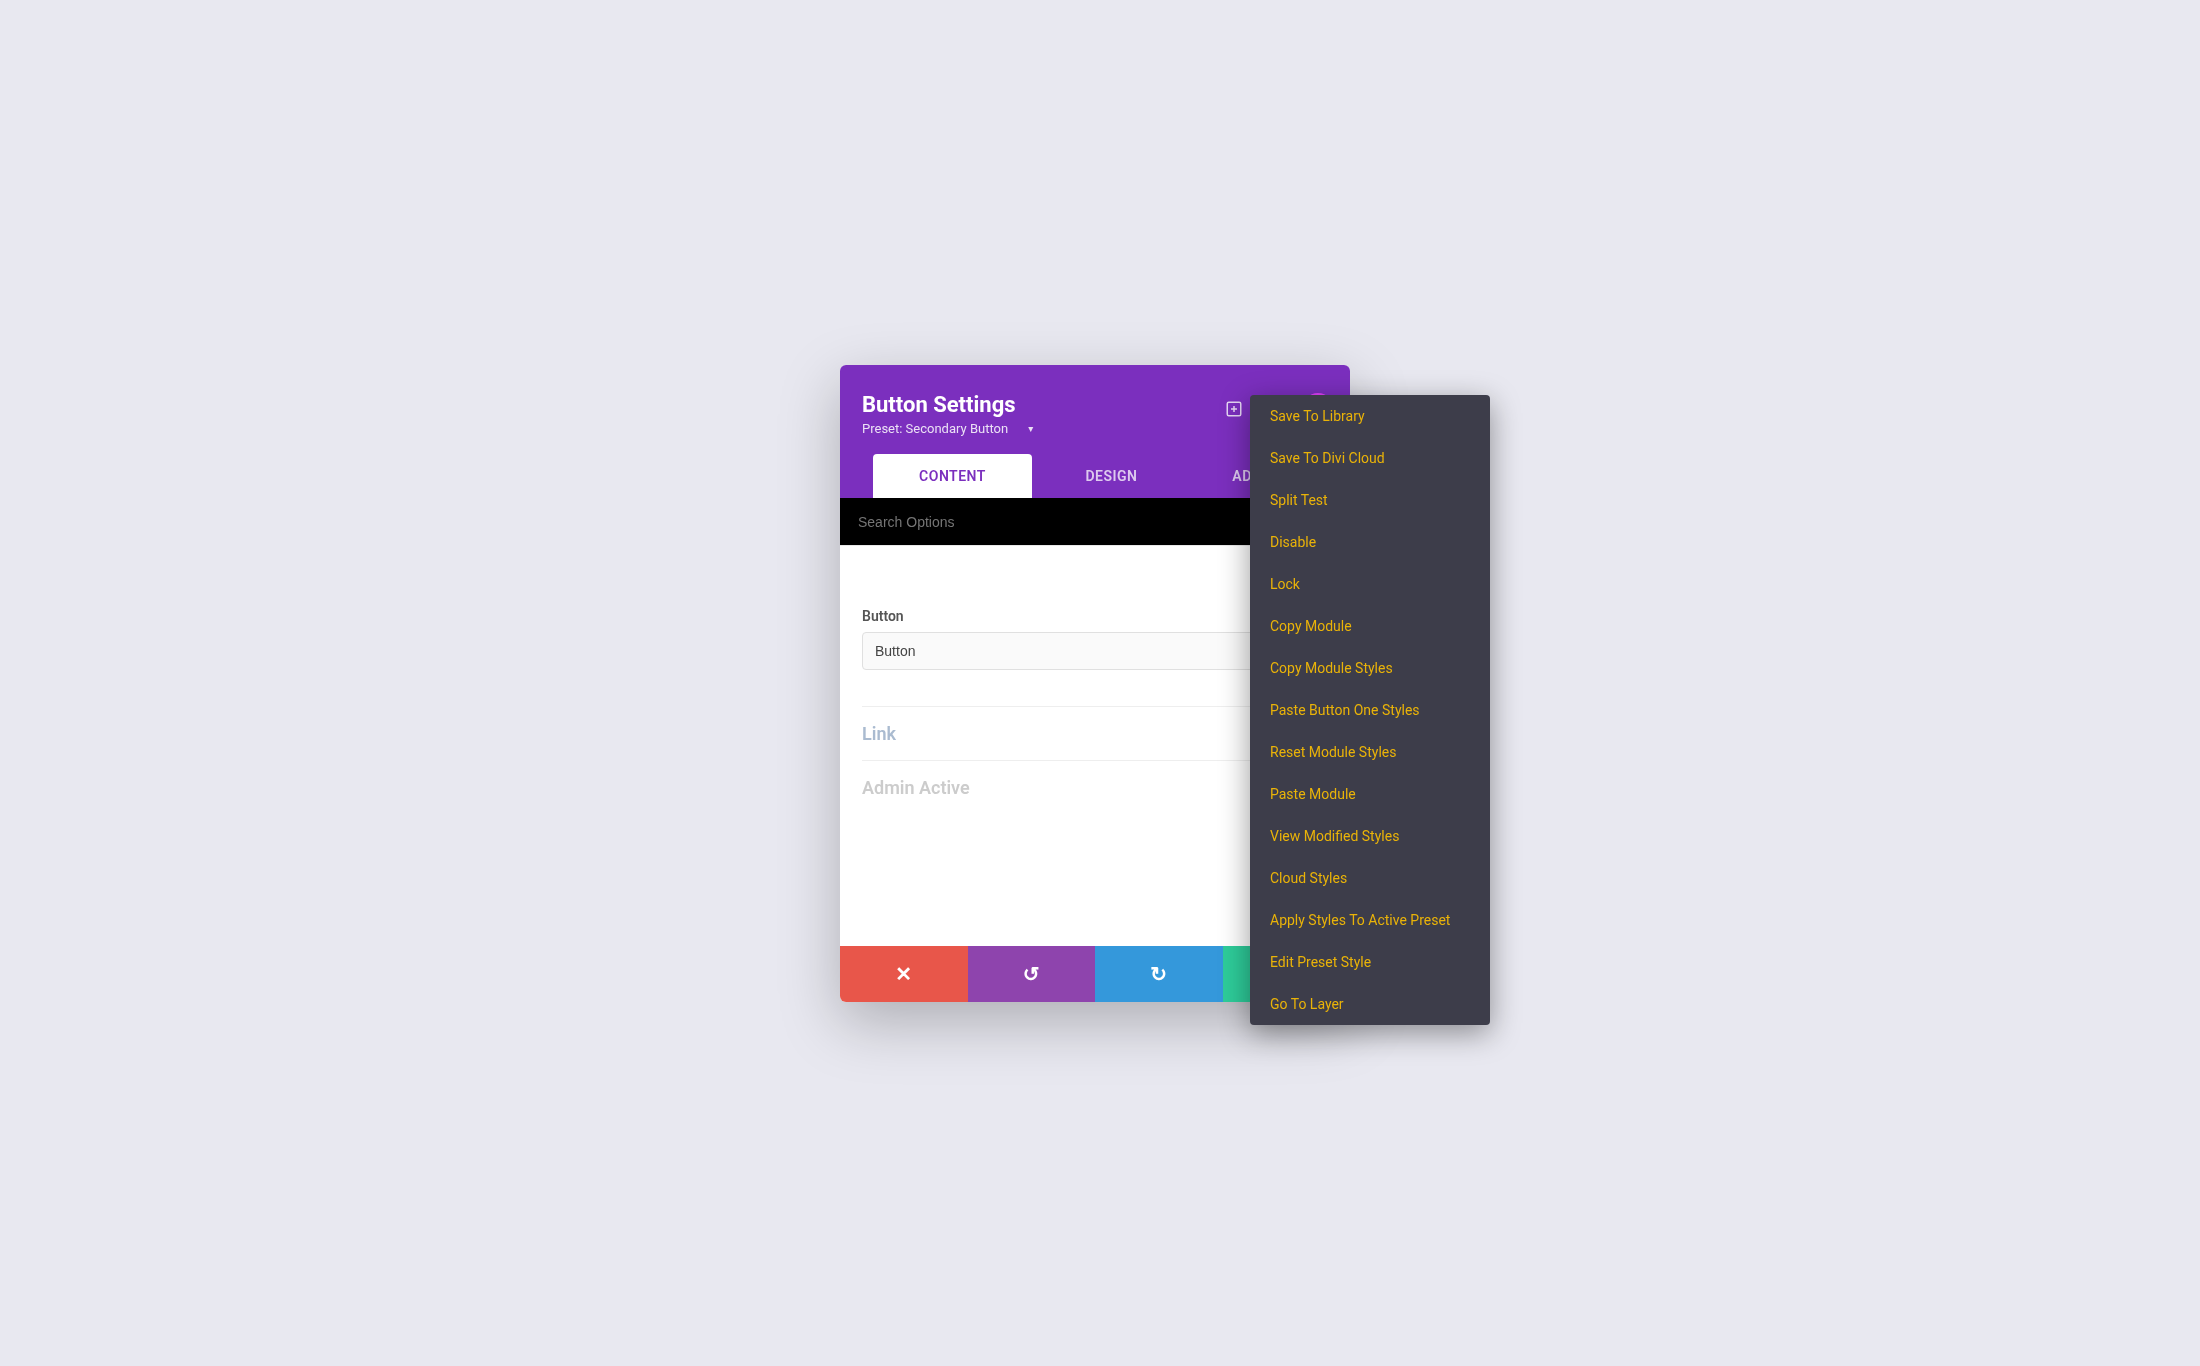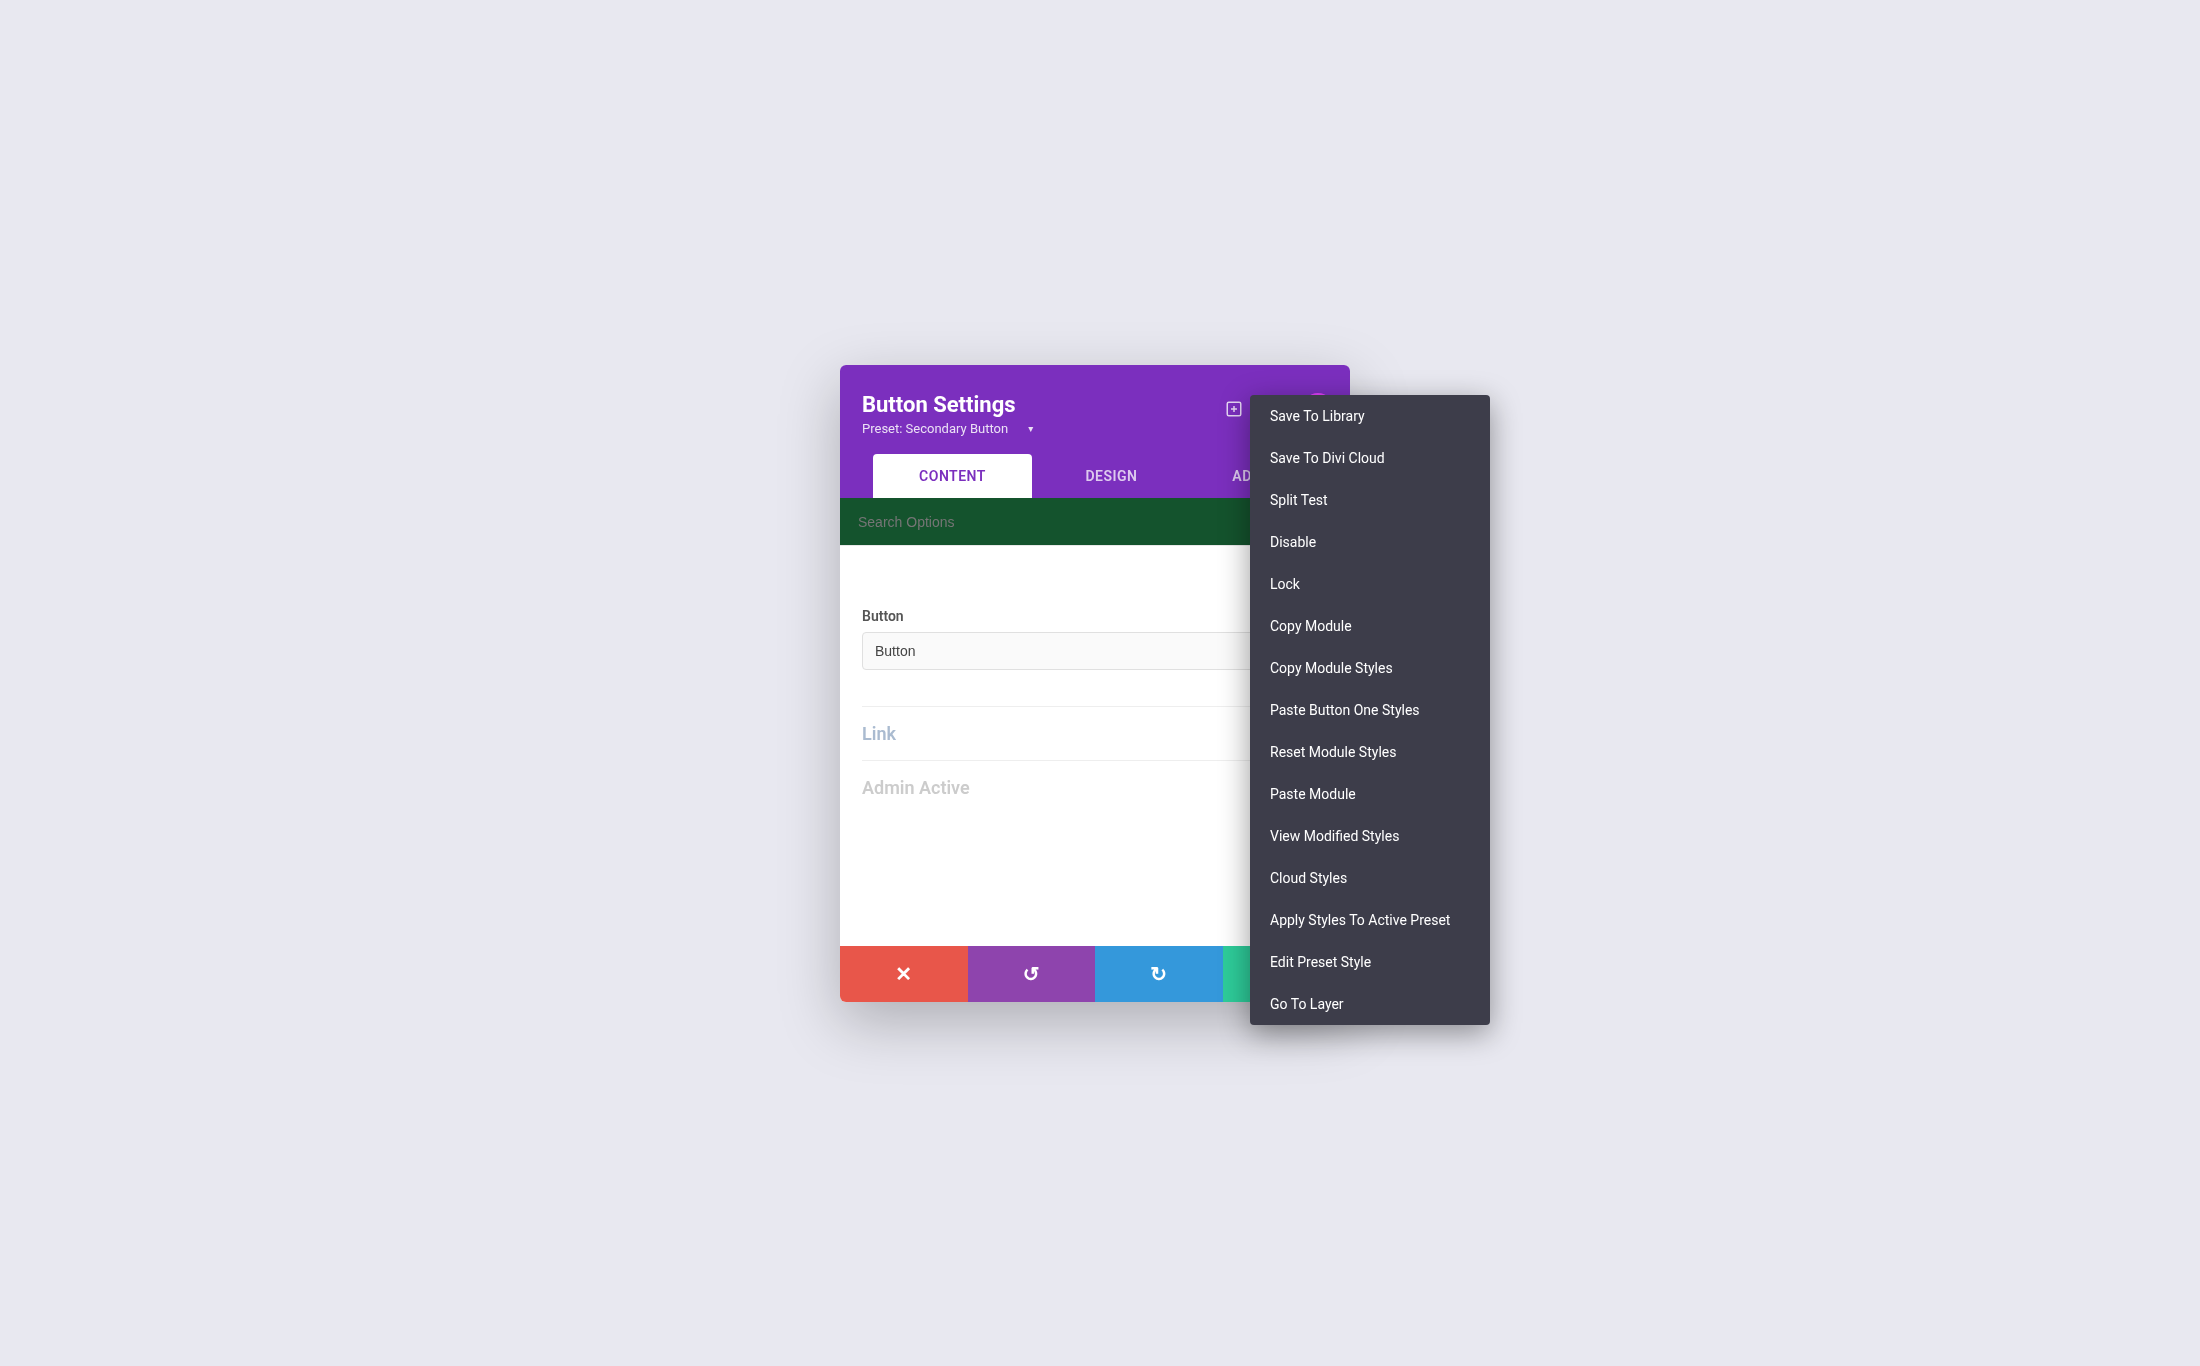--- a/index.html
+++ b/index.html
@@ -93,21 +93,21 @@
       text-transform: uppercase;
       letter-spacing: 0.5px;
     }
     .tab.active {
       background: #fff;
       color: #7b2fbe;
       border-radius: 4px 4px 0 0;
     }
     .search-bar {
       padding: 14px 18px;
-      background: #14532d;
+      background: #000000;
       border-bottom: 1px solid #e8e8e8;
     }
     .search-bar input {
       width: 100%;
       background: none;
       border: none;
       outline: none;
       color: #aaa;
       font-size: 14px;
     }
@@ -206,21 +206,21 @@
       right: -130px;
       background: #3d3d4a;
       border-radius: 4px;
       box-shadow: 0 8px 30px rgba(0,0,0,0.4);
       z-index: 100;
       min-width: 240px;
       overflow: hidden;
     }
     .dropdown-item {
       padding: 13px 20px;
-      color: #ffffff;
+      color: #eab308;
       font-size: 14px;
       cursor: pointer;
       white-space: nowrap;
       transition: background 0.15s;
     }
   </style>
 </head>
 <body>
 
 <div class="page-wrapper">

